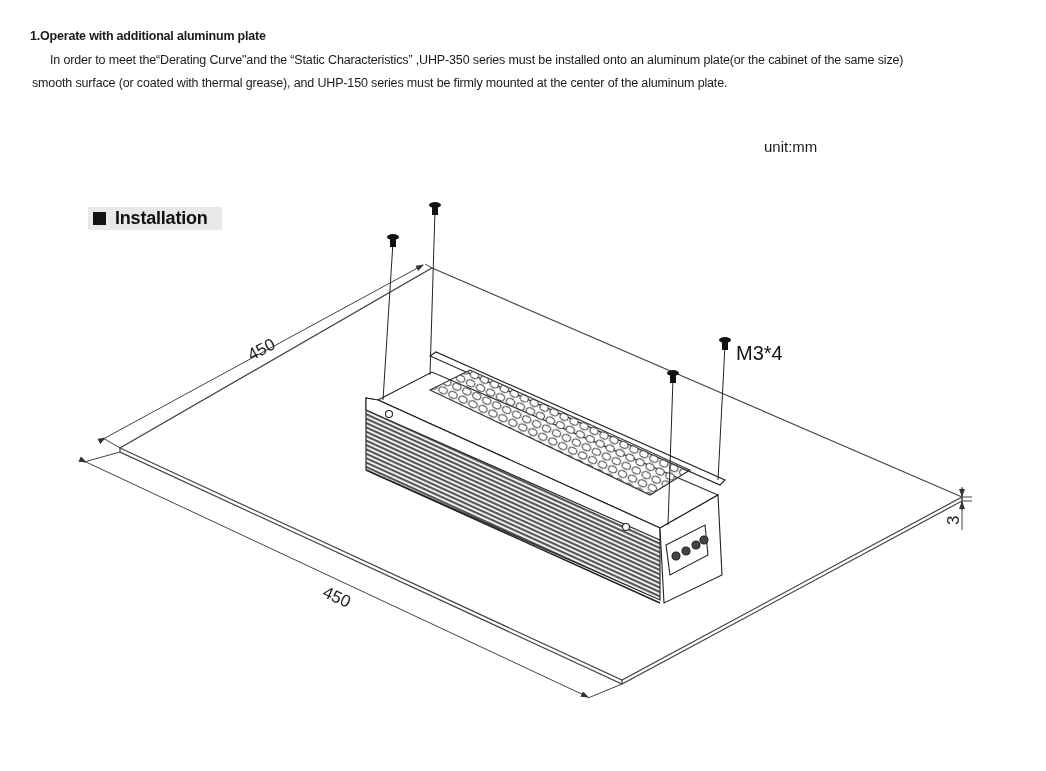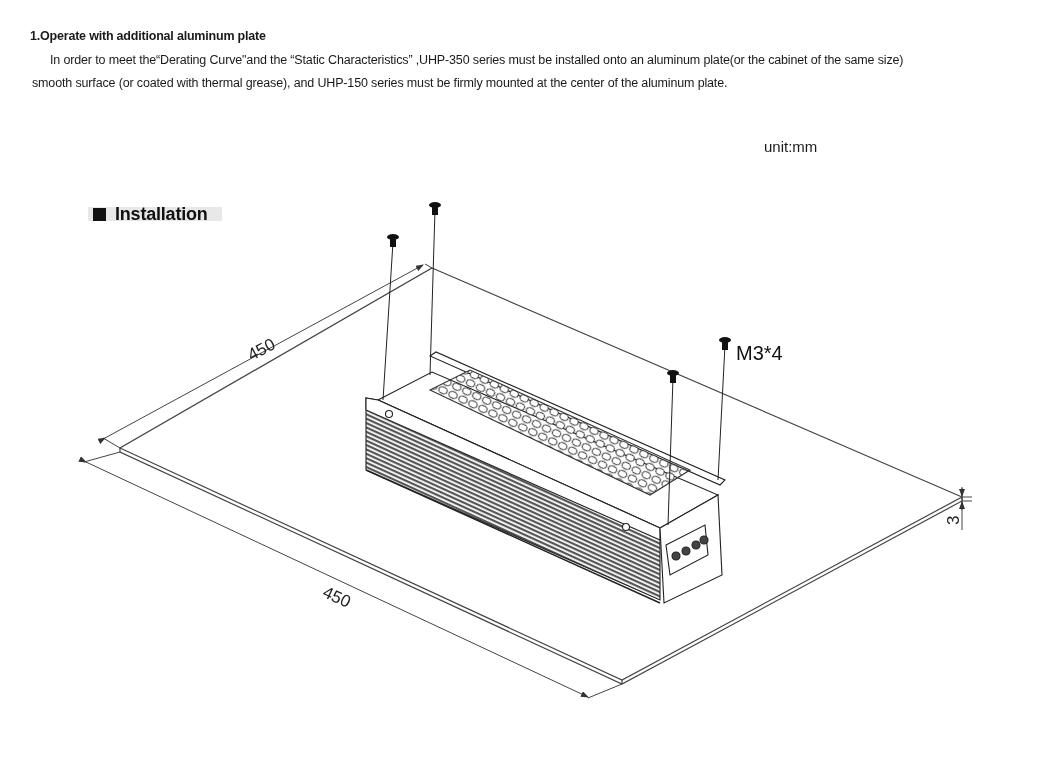--- a/index.html
+++ b/index.html
@@ -5,21 +5,21 @@
   html, body { margin: 0; padding: 0; background: #ffffff; }
   body { width: 1046px; height: 771px; position: relative; overflow: hidden;
          font-family: "Liberation Sans", sans-serif; color: #1a1a1a; }
   .heading { position: absolute; left: 30px; top: 29px; font-size: 12.5px; font-weight: bold;
              letter-spacing: -0.2px; }
   .para { position: absolute; left: 32px; top: 49px; width: 1000px; font-size: 12.5px;
           line-height: 22.5px; letter-spacing: -0.15px; }
   .para .line { display: block; white-space: nowrap; }
   .para .line.first { padding-left: 18px; }
   .unit { position: absolute; left: 736px; top: 138px; font-size: 15px; margin-left: 28px; }
-  .badge { position: absolute; left: 88px; top: 207px; width: 134px; height: 14px; background: #e8e8e8;
+  .badge { position: absolute; left: 88px; top: 207px; width: 134px; height: 23px; background: #e8e8e8;
            display: flex; align-items: center; }
   .badge .sq { width: 13px; height: 13px; background: #111; margin-left: 5px; margin-right: 9px; }
   .badge .label { font-size: 18px; font-weight: bold; color: #111; letter-spacing: -0.2px; }
   svg.drawing { position: absolute; left: 0; top: 0; }
   .dim-text { font-family: "Liberation Sans", sans-serif; font-size: 17px; fill: #222; }
   .callout { font-family: "Liberation Sans", sans-serif; font-size: 20px; fill: #111; }
 </style>
 </head>
 <body>
 

